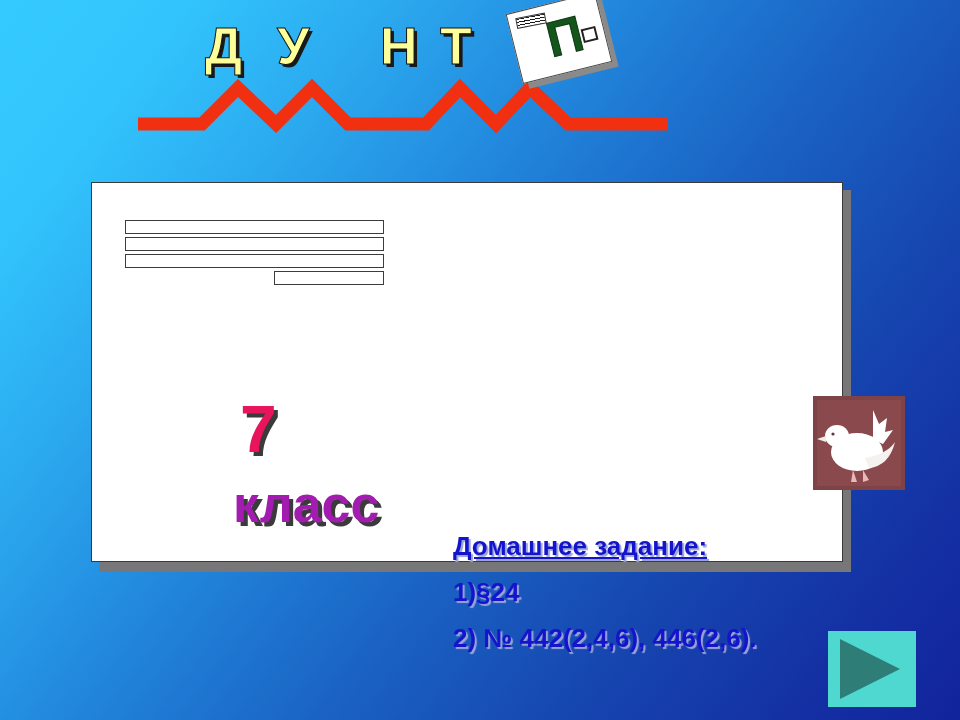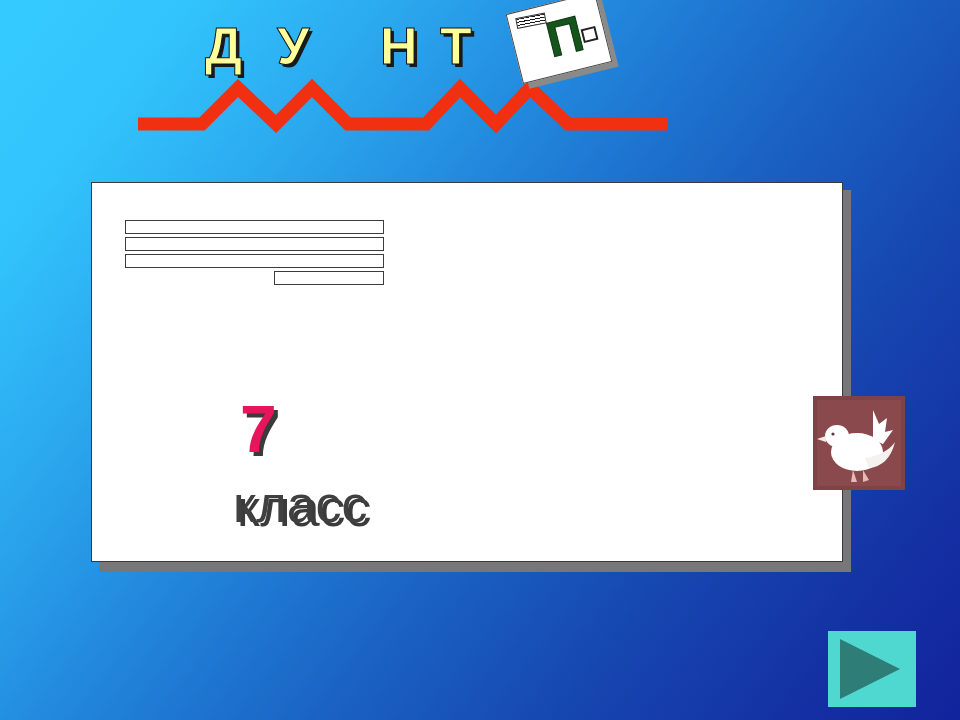--- a/index.html
+++ b/index.html
@@ -173,22 +173,22 @@
     color: #e8155c;
     text-shadow: 4px 4px 0 #3b3b3b;
     font-family: "Liberation Sans", sans-serif;
   }
   #grade-word {
     position: absolute;
     left: 141px;
     top: 295px;
     font-size: 52px;
     line-height: 52px;
-    font-weight: normal;
-    color: #404040;
+    font-weight: bold;
+    color: #a21caf;
     text-shadow: 4px 4px 0 #3b3b3b;
     font-family: "Liberation Sans", sans-serif;
   }
 
   
   #dove-photo {
     position: absolute;
     left: 721px;
     top: 213px;
     width: 92px;
@@ -298,19 +298,24 @@
         <path d="M52 62 Q74 58 82 46 Q76 70 56 72 Z" fill="#f4f1ee"></path>
         <path d="M40 74 L38 86 L44 86 Z" fill="#e9b8b8"></path>
         <path d="M50 74 L50 86 L56 84 Z" fill="#e9b8b8"></path>
       </svg>
     </div>
 
     <div id="grade-number">7</div>
 
     <div id="grade-word">класс</div>
 
+    <div id="homework">
+      <div class="hw-line" id="hw-title">Домашнее задание:</div>
+      <div class="hw-line" id="hw-item-1">1)§24</div>
+      <div class="hw-line" id="hw-item-2">2) № 442(2,4,6), 446(2,6).</div>
+    </div>
   </div>
 
   <div id="next-button">
     <div id="next-arrow"></div>
   </div>
 
 </div>
 
 </body></html>

